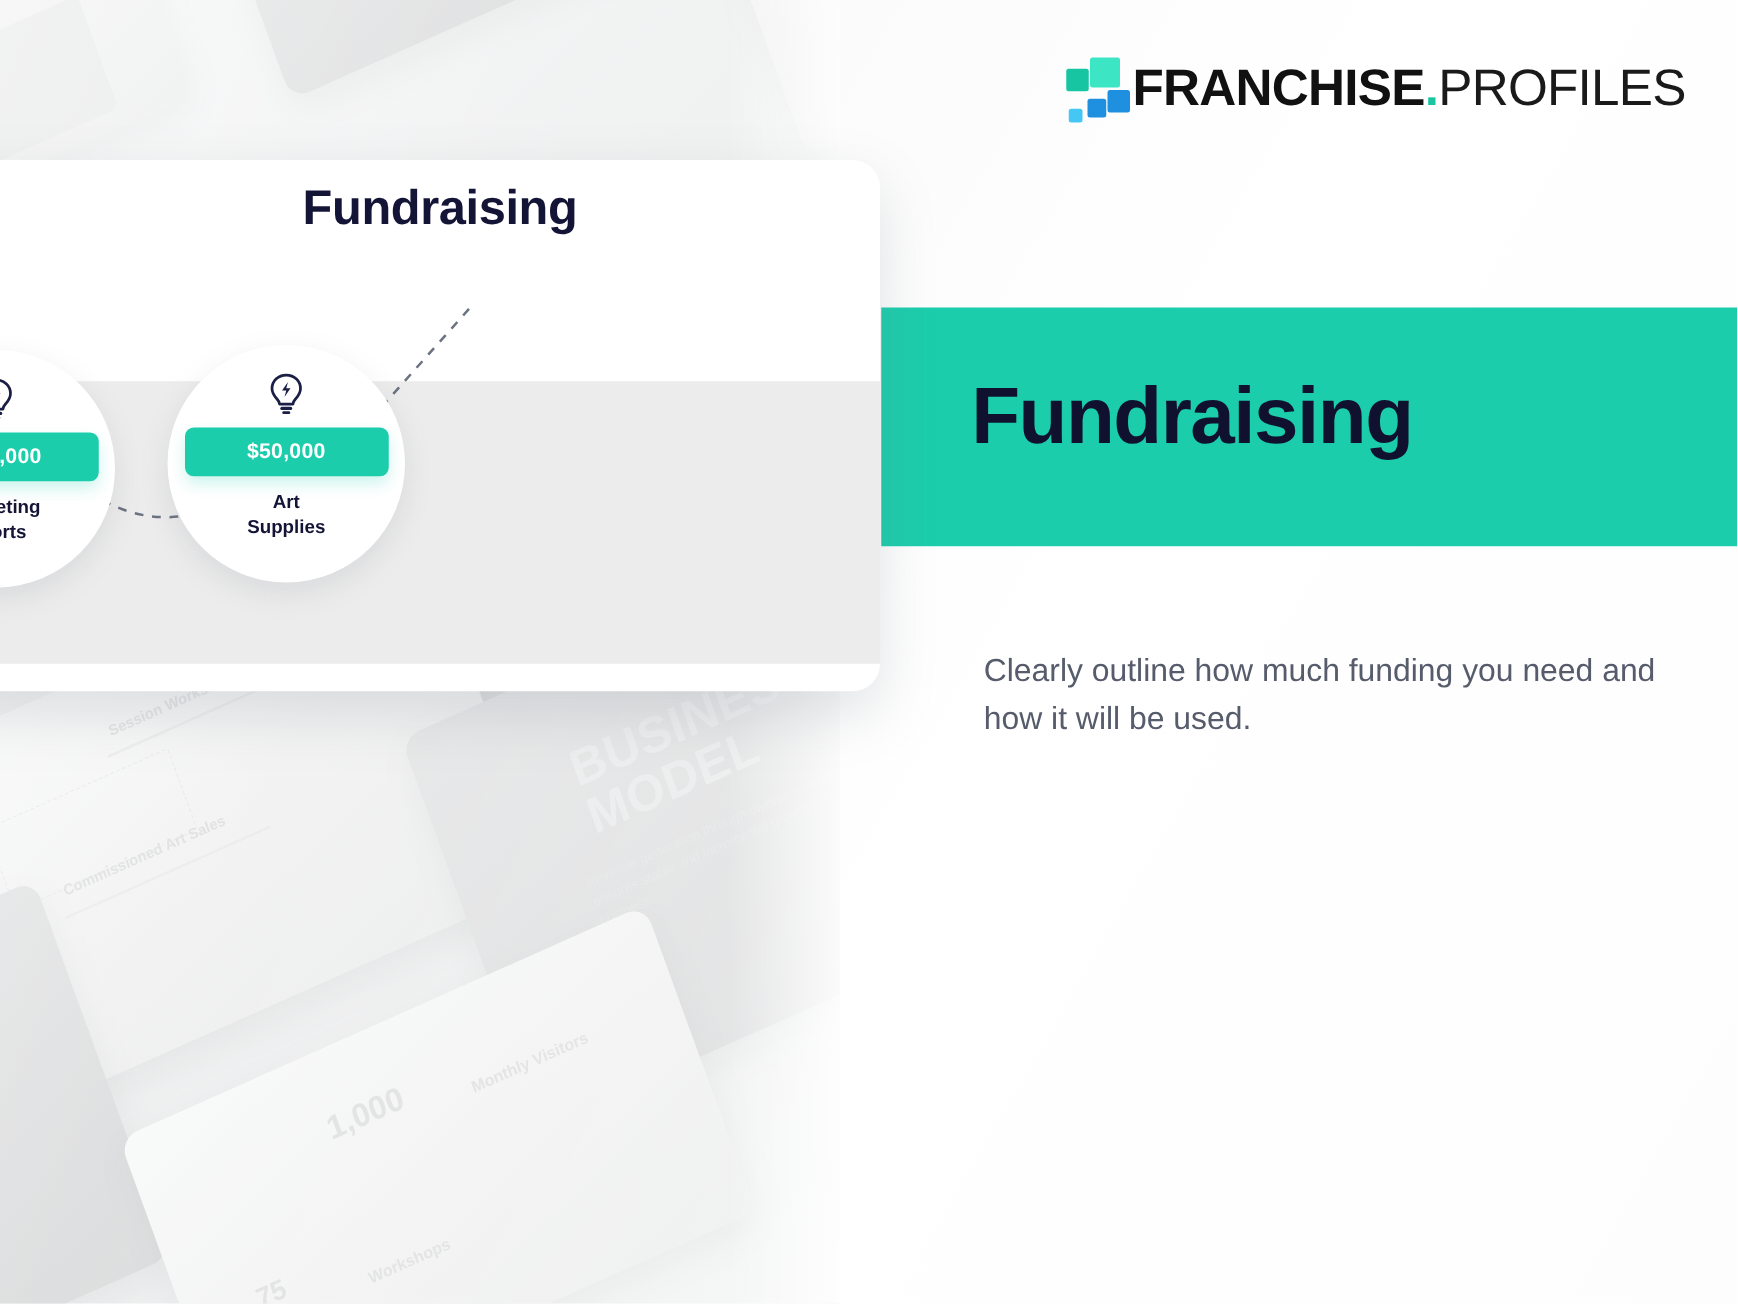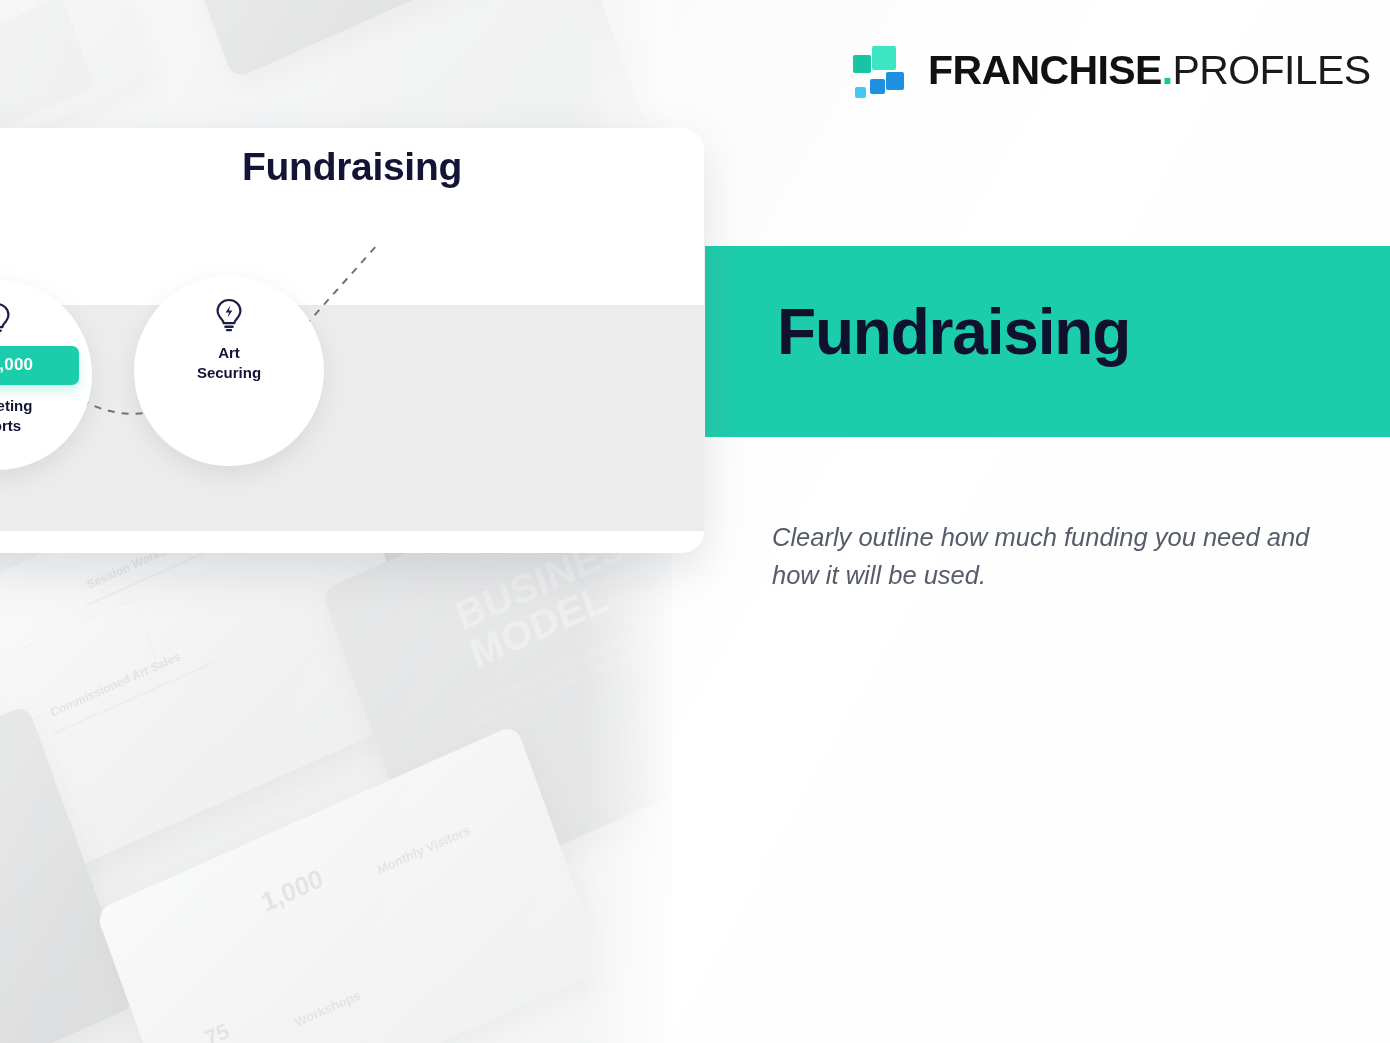--- a/index.html
+++ b/index.html
@@ -158,21 +158,21 @@
   }
 
   .connector { position: absolute; left: 330px; top: 0; width: 704px; height: 425px; pointer-events: none; }
 
   
   .right-panel {
     position: absolute; left: 672px; top: 0; width: 718px; height: 1043px;
     background: linear-gradient(120deg, #fbfbfb 0%, #ffffff 35%, #fdfdfd 100%);
   }
 
-  .brand { position: absolute; left: 178px; top: 42px; display: flex; align-items: center; gap: 22px; }
+  .brand { position: absolute; left: 178px; top: 42px; display: flex; align-items: center; }
   .brand-mark { position: relative; width: 56px; height: 56px; }
   .brand-mark i { position: absolute; display: block; border-radius: 2px; }
   .bm1 { left: 22px; top: 4px;  width: 24px; height: 24px; background: #3ce6c4; }
   .bm2 { left: 3px;  top: 13px; width: 18px; height: 18px; background: #17c5a2; }
   .bm3 { left: 36px; top: 30px; width: 18px; height: 18px; background: #1f8fe0; }
   .bm4 { left: 20px; top: 37px; width: 15px; height: 15px; background: #1f8fe0; }
   .bm5 { left: 5px;  top: 45px; width: 11px; height: 11px; background: #45c7f5; }
 
   .brand-text { font-size: 41px; line-height: 1; letter-spacing: -0.6px; white-space: nowrap; }
   .brand-text .b1 { font-weight: 800; color: #111111; }
@@ -183,22 +183,22 @@
     position: absolute; left: 33px; top: 246px; width: 685px; height: 191px;
     background: #1ccdab;
   }
   .band-title {
     position: absolute; left: 105px; top: 300px;
     font-size: 64px; font-weight: 800; color: #10112e;
     letter-spacing: -1.2px; line-height: 1;
   }
 
   .body-copy {
-    position: absolute; left: 100px; top: 518px; width: 582px;
-    font-size: 25.5px; line-height: 1.50; color: #565c6b; font-weight: 400; font-style: italic;
+    position: absolute; left: 115px; top: 518px; width: 582px;
+    font-size: 25.5px; line-height: 1.50; color: #565c6b; font-weight: 400;
   }
   .body-copy p + p { margin-top: 34px; }
 </style>
 </head>
 <body>
 
 <div class="stage">
 
   <div class="left-panel">
     <div class="deck-layer">
@@ -322,20 +322,21 @@
 
       <div class="node node-3">
         <span class="bulb-icon">
           <svg width="30" height="34" viewBox="0 0 30 34">
             <path d="M15 2 C8.4 2 3.6 6.9 3.6 12.8 C3.6 16.6 5.7 19.1 7.6 21.2 C8.8 22.5 9.6 23.6 9.6 25.2 L20.4 25.2 C20.4 23.6 21.2 22.5 22.4 21.2 C24.3 19.1 26.4 16.6 26.4 12.8 C26.4 6.9 21.6 2 15 2 Z" fill="none" stroke="#1b1f46" stroke-width="2.2" stroke-linejoin="round"></path>
             <rect x="10.2" y="27.4" width="9.6" height="2.6" rx="1.3" fill="#1b1f46"></rect>
             <rect x="11.8" y="31" width="6.4" height="2.2" rx="1.1" fill="#1b1f46"></rect>
             <path d="M16.4 7.6 L11.6 14.4 L15 14.4 L13.6 19.6 L18.4 12.6 L15 12.6 Z" fill="#1b1f46"></path>
           </svg>
         </span>
+        <div class="amount-badge">$50,000</div>
         <div class="node-label">Art
-Securing</div>
+Supplies</div>
       </div>
 
     </div>
   </div>
 
 </div>
 
 </body></html>

